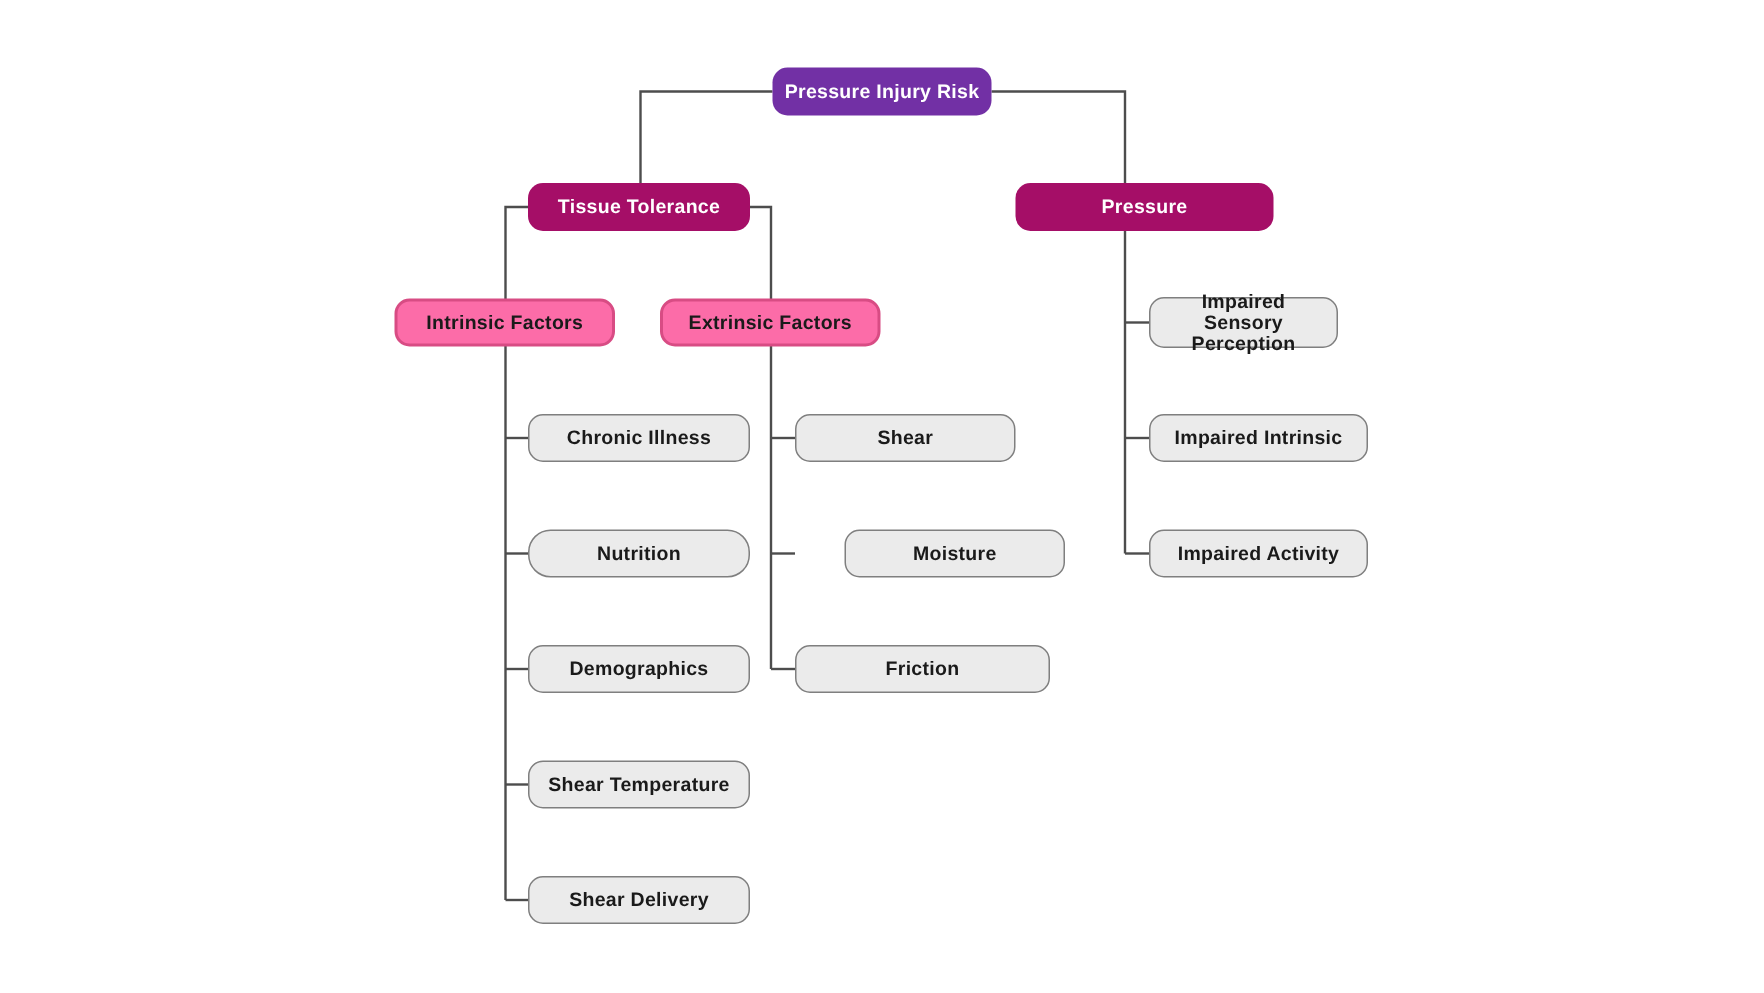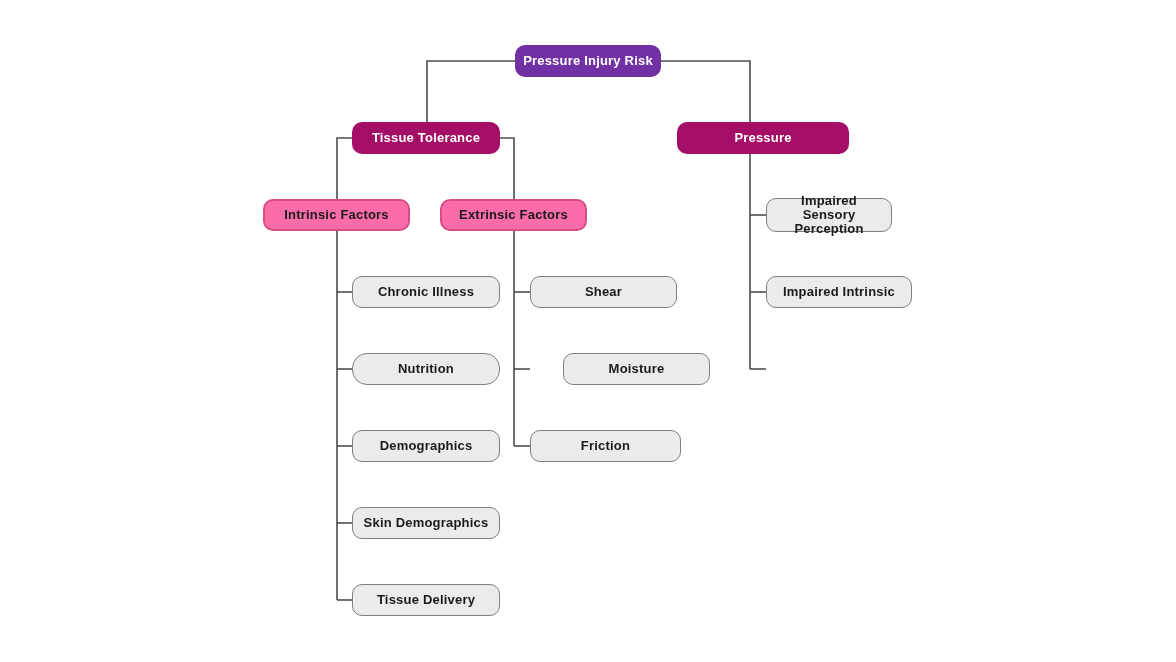--- a/index.html
+++ b/index.html
@@ -106,22 +106,23 @@
   <div class="node gray" style="left:352px; top:276px; width:148px; height:32px;">Chronic Illness</div>
 
   <div class="node gray" style="left:530px; top:276px; width:147px; height:32px;text-align:right;">Shear</div>
 
   <div class="node gray" style="left:766px; top:276px; width:146px; height:32px;">Impaired Intrinsic</div>
 
   <div class="node gray" style="left:352px; top:353px; width:148px; height:32px;border-radius:15px;">Nutrition</div>
 
   <div class="node gray" style="left:530px; top:353px; width:147px; height:32px;margin-left:33px;">Moisture</div>
 
+  <div class="node gray" style="left:766px; top:353px; width:146px; height:32px;">Impaired Activity</div>
 
   <div class="node gray" style="left:352px; top:430px; width:148px; height:32px;">Demographics</div>
 
-  <div class="node gray" style="left:530px; top:430px; width:151px; height:32px;text-align:center;">Friction</div>
+  <div class="node gray" style="left:530px; top:430px; width:170px; height:32px;text-align:center;">Friction</div>
 
-  <div class="node gray" style="left:352px; top:507px; width:148px; height:32px;">Skin Demographics</div>
+  <div class="node gray" style="left:352px; top:507px; width:148px; height:32px;">Shear Temperature</div>
 
-  <div class="node gray" style="left:352px; top:584px; width:148px; height:32px;">Tissue Delivery</div>
+  <div class="node gray" style="left:352px; top:584px; width:148px; height:32px;">Shear Delivery</div>
 
 </div>
 
 </body></html>

